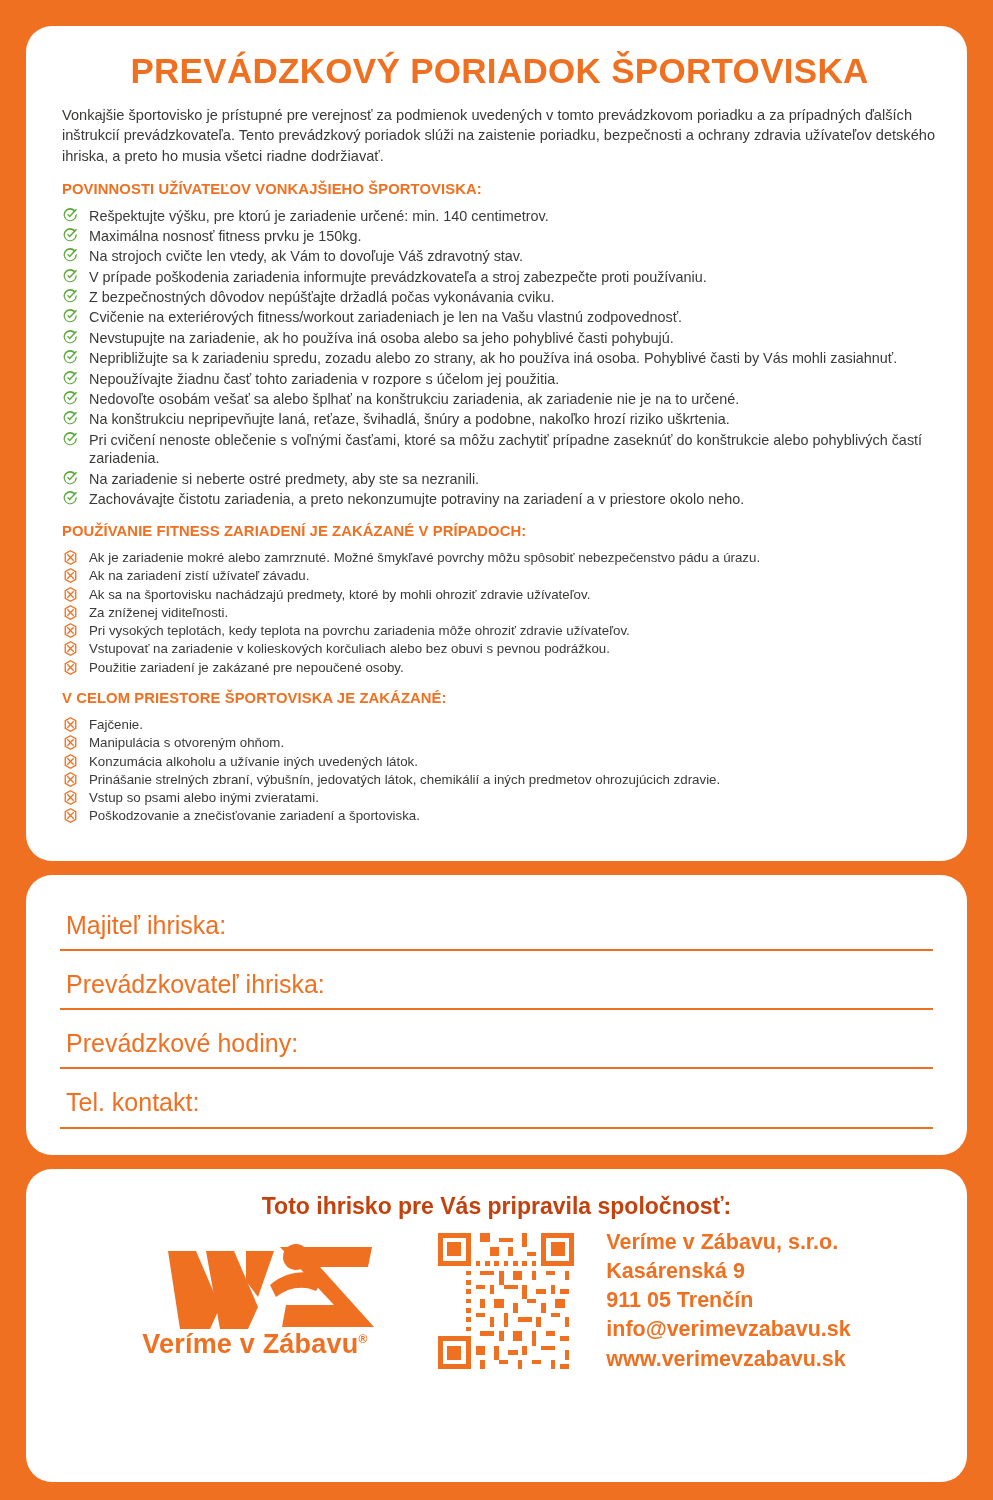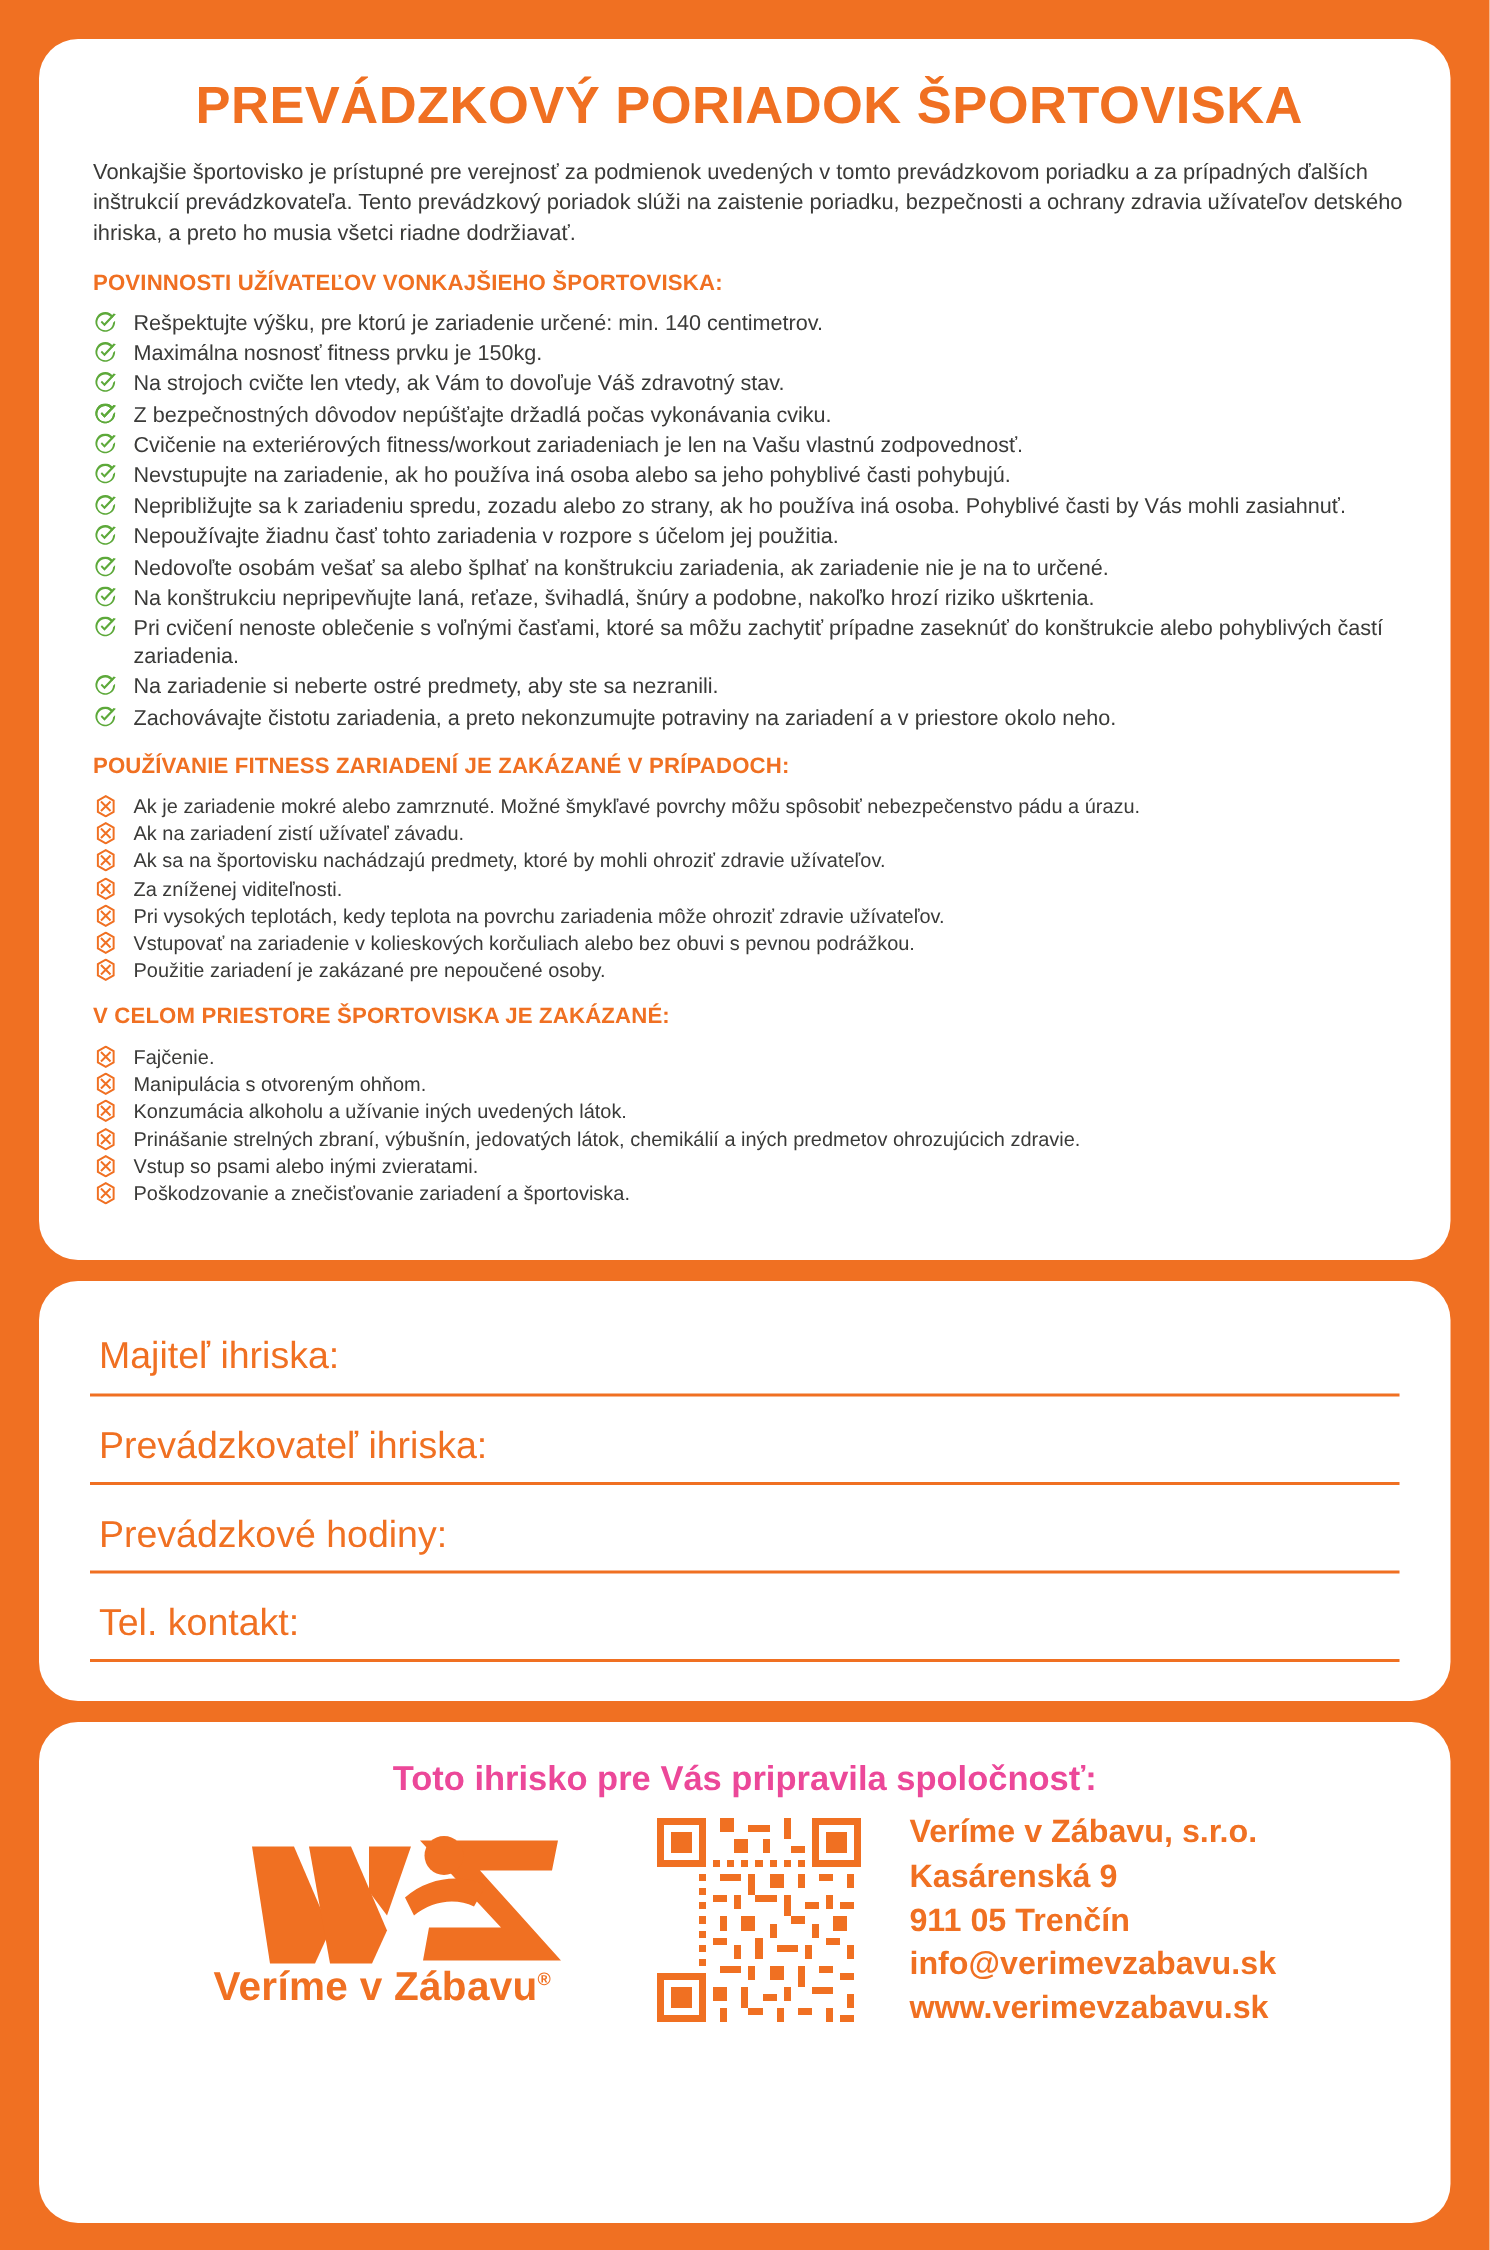--- a/index.html
+++ b/index.html
@@ -95,21 +95,21 @@
     line-height: 1.25;
   }
 
   
   .card-footer {
     padding: 20px 30px 16px 30px;
     flex: 1 1 auto;
     min-height: 0;
   }
   .footer-title {
-    color: #ec4899;
+    color: #c2410c;
     font-size: 23px;
     font-weight: bold;
     text-align: center;
     margin: 4px 0 8px 0;
   }
   .footer-body {
     display: flex;
     align-items: center;
     justify-content: center;
     gap: 26px;
@@ -175,21 +175,21 @@
               <svg viewBox="0 0 16 16" width="15" height="15" aria-hidden="true">
                 <path d="M13.5 3.2 A7 7 0 1 0 14.6 6.2 L13.2 7.6 A5.6 5.6 0 1 1 12.3 4.4 Z" fill="#5DA93A"></path>
                 <path d="M4.4 7.2 L7.1 10.2 L15.2 1.6 L13.6 1.0 L7.0 8.0 L5.3 6.2 Z" fill="#5DA93A"></path>
               </svg>
             </span><span>Na strojoch cvičte len vtedy, ak Vám to dovoľuje Váš zdravotný stav.</span></li>
           <li><span class="bullet">
               <svg viewBox="0 0 16 16" width="15" height="15" aria-hidden="true">
                 <path d="M13.5 3.2 A7 7 0 1 0 14.6 6.2 L13.2 7.6 A5.6 5.6 0 1 1 12.3 4.4 Z" fill="#5DA93A"></path>
                 <path d="M4.4 7.2 L7.1 10.2 L15.2 1.6 L13.6 1.0 L7.0 8.0 L5.3 6.2 Z" fill="#5DA93A"></path>
               </svg>
-            </span></li>
+            </span><span>V prípade poškodenia zariadenia informujte prevádzkovateľa a stroj zabezpečte proti používaniu.</span></li>
           <li><span class="bullet">
               <svg viewBox="0 0 16 16" width="15" height="15" aria-hidden="true">
                 <path d="M13.5 3.2 A7 7 0 1 0 14.6 6.2 L13.2 7.6 A5.6 5.6 0 1 1 12.3 4.4 Z" fill="#5DA93A"></path>
                 <path d="M4.4 7.2 L7.1 10.2 L15.2 1.6 L13.6 1.0 L7.0 8.0 L5.3 6.2 Z" fill="#5DA93A"></path>
               </svg>
             </span><span>Z bezpečnostných dôvodov nepúšťajte držadlá počas vykonávania cviku.</span></li>
           <li><span class="bullet">
               <svg viewBox="0 0 16 16" width="15" height="15" aria-hidden="true">
                 <path d="M13.5 3.2 A7 7 0 1 0 14.6 6.2 L13.2 7.6 A5.6 5.6 0 1 1 12.3 4.4 Z" fill="#5DA93A"></path>
                 <path d="M4.4 7.2 L7.1 10.2 L15.2 1.6 L13.6 1.0 L7.0 8.0 L5.3 6.2 Z" fill="#5DA93A"></path>

